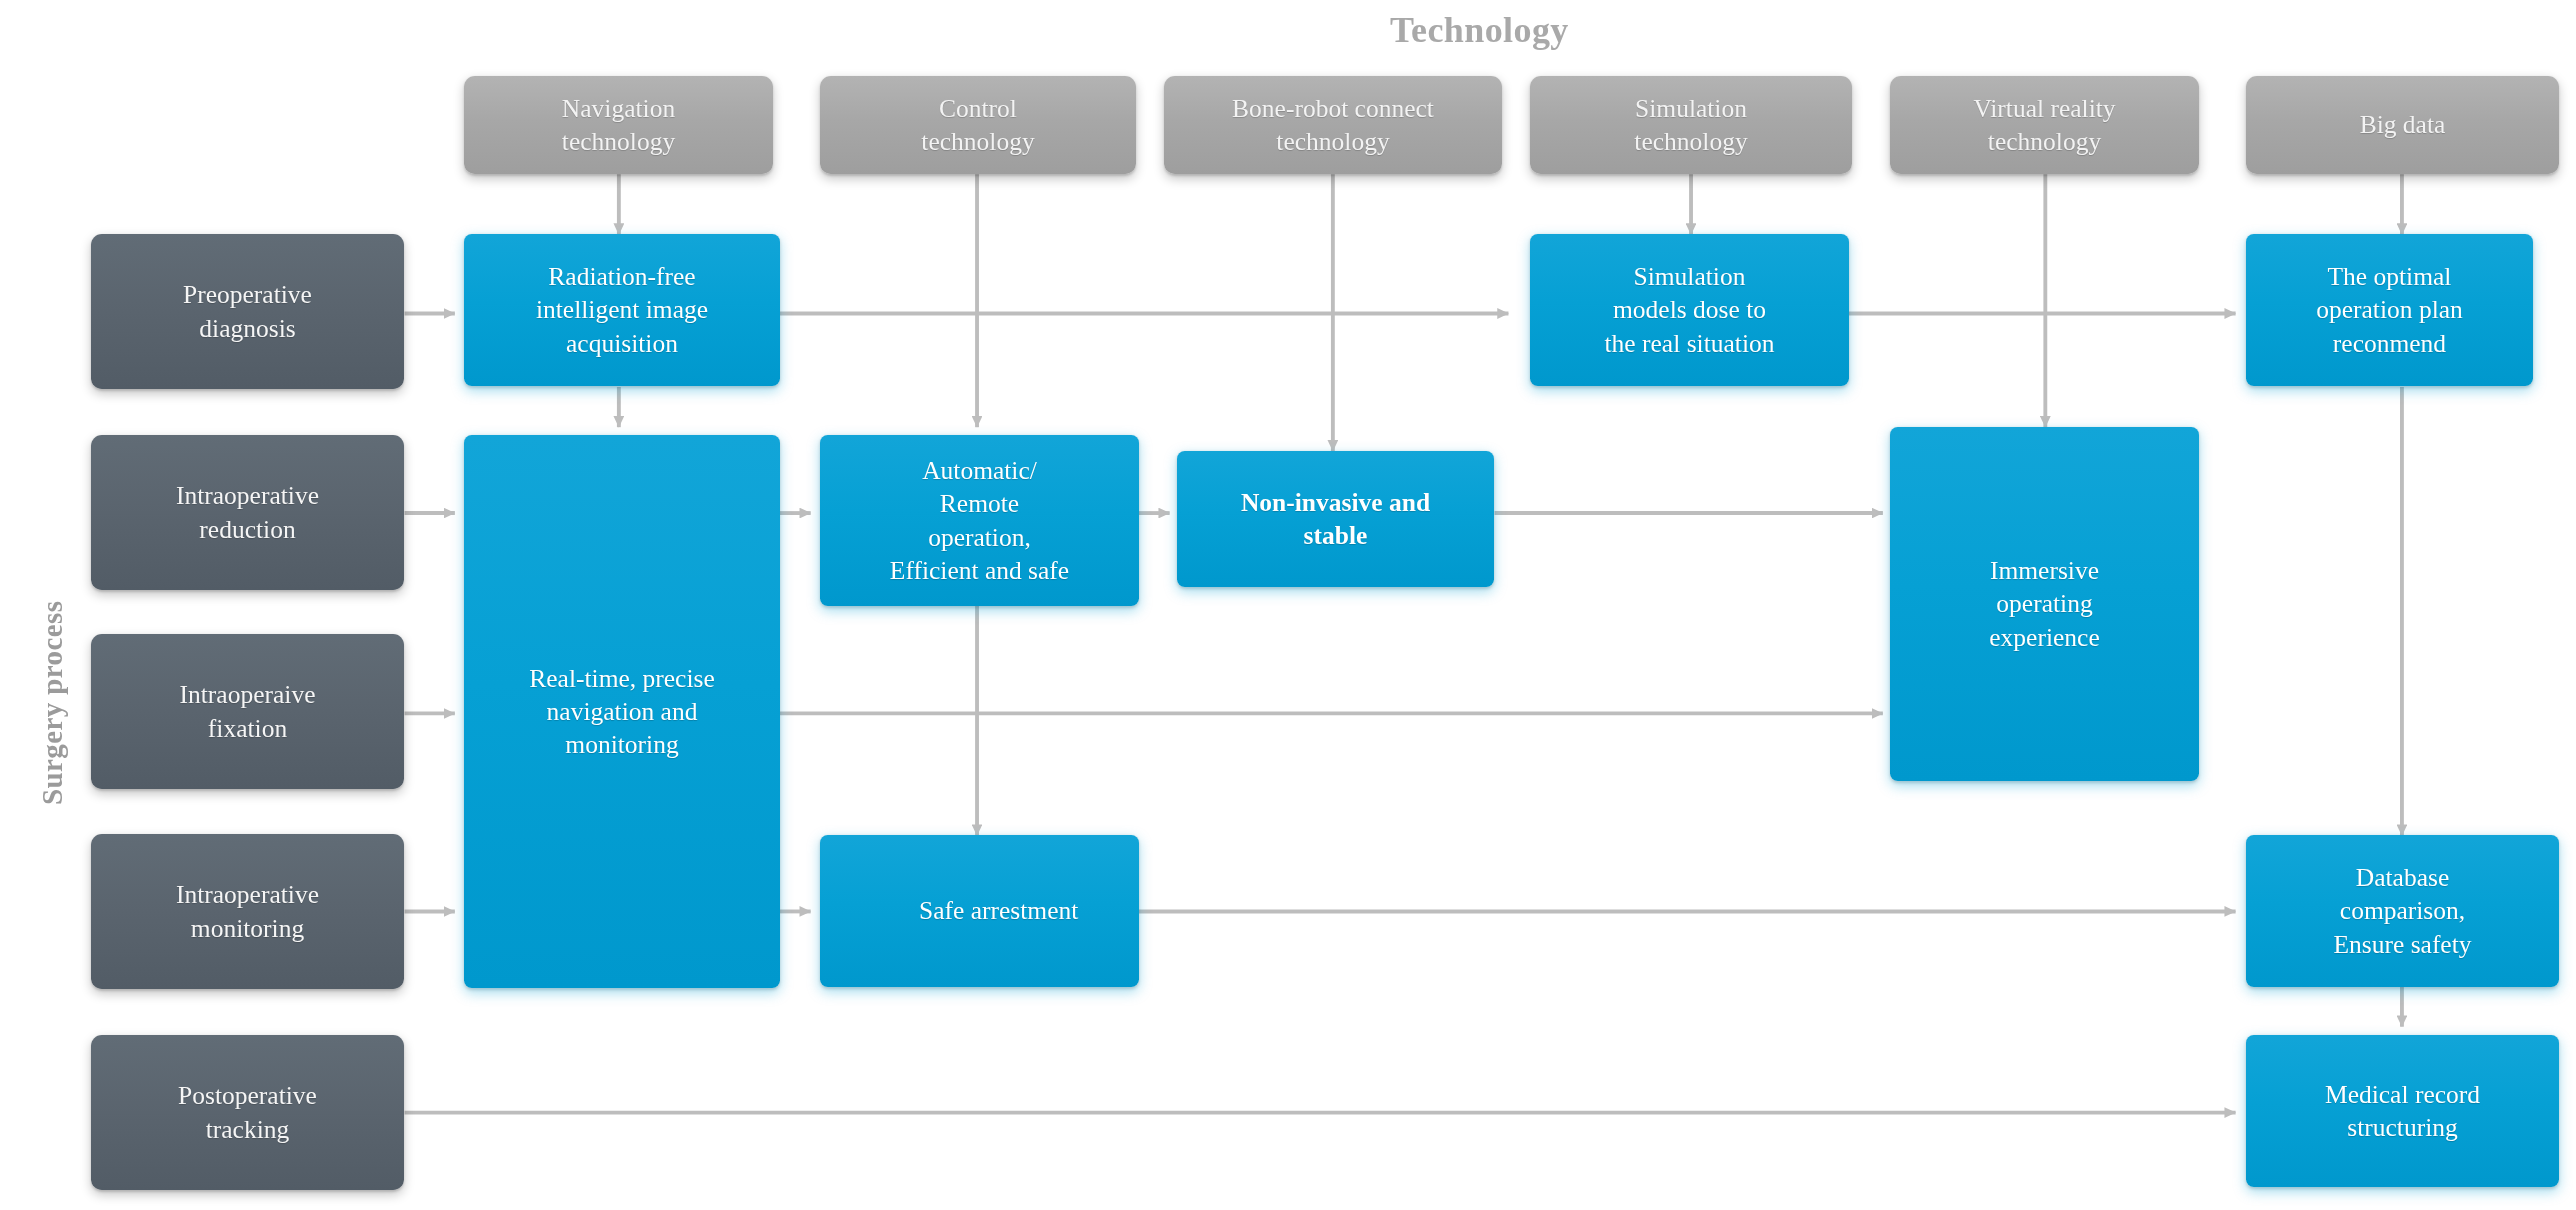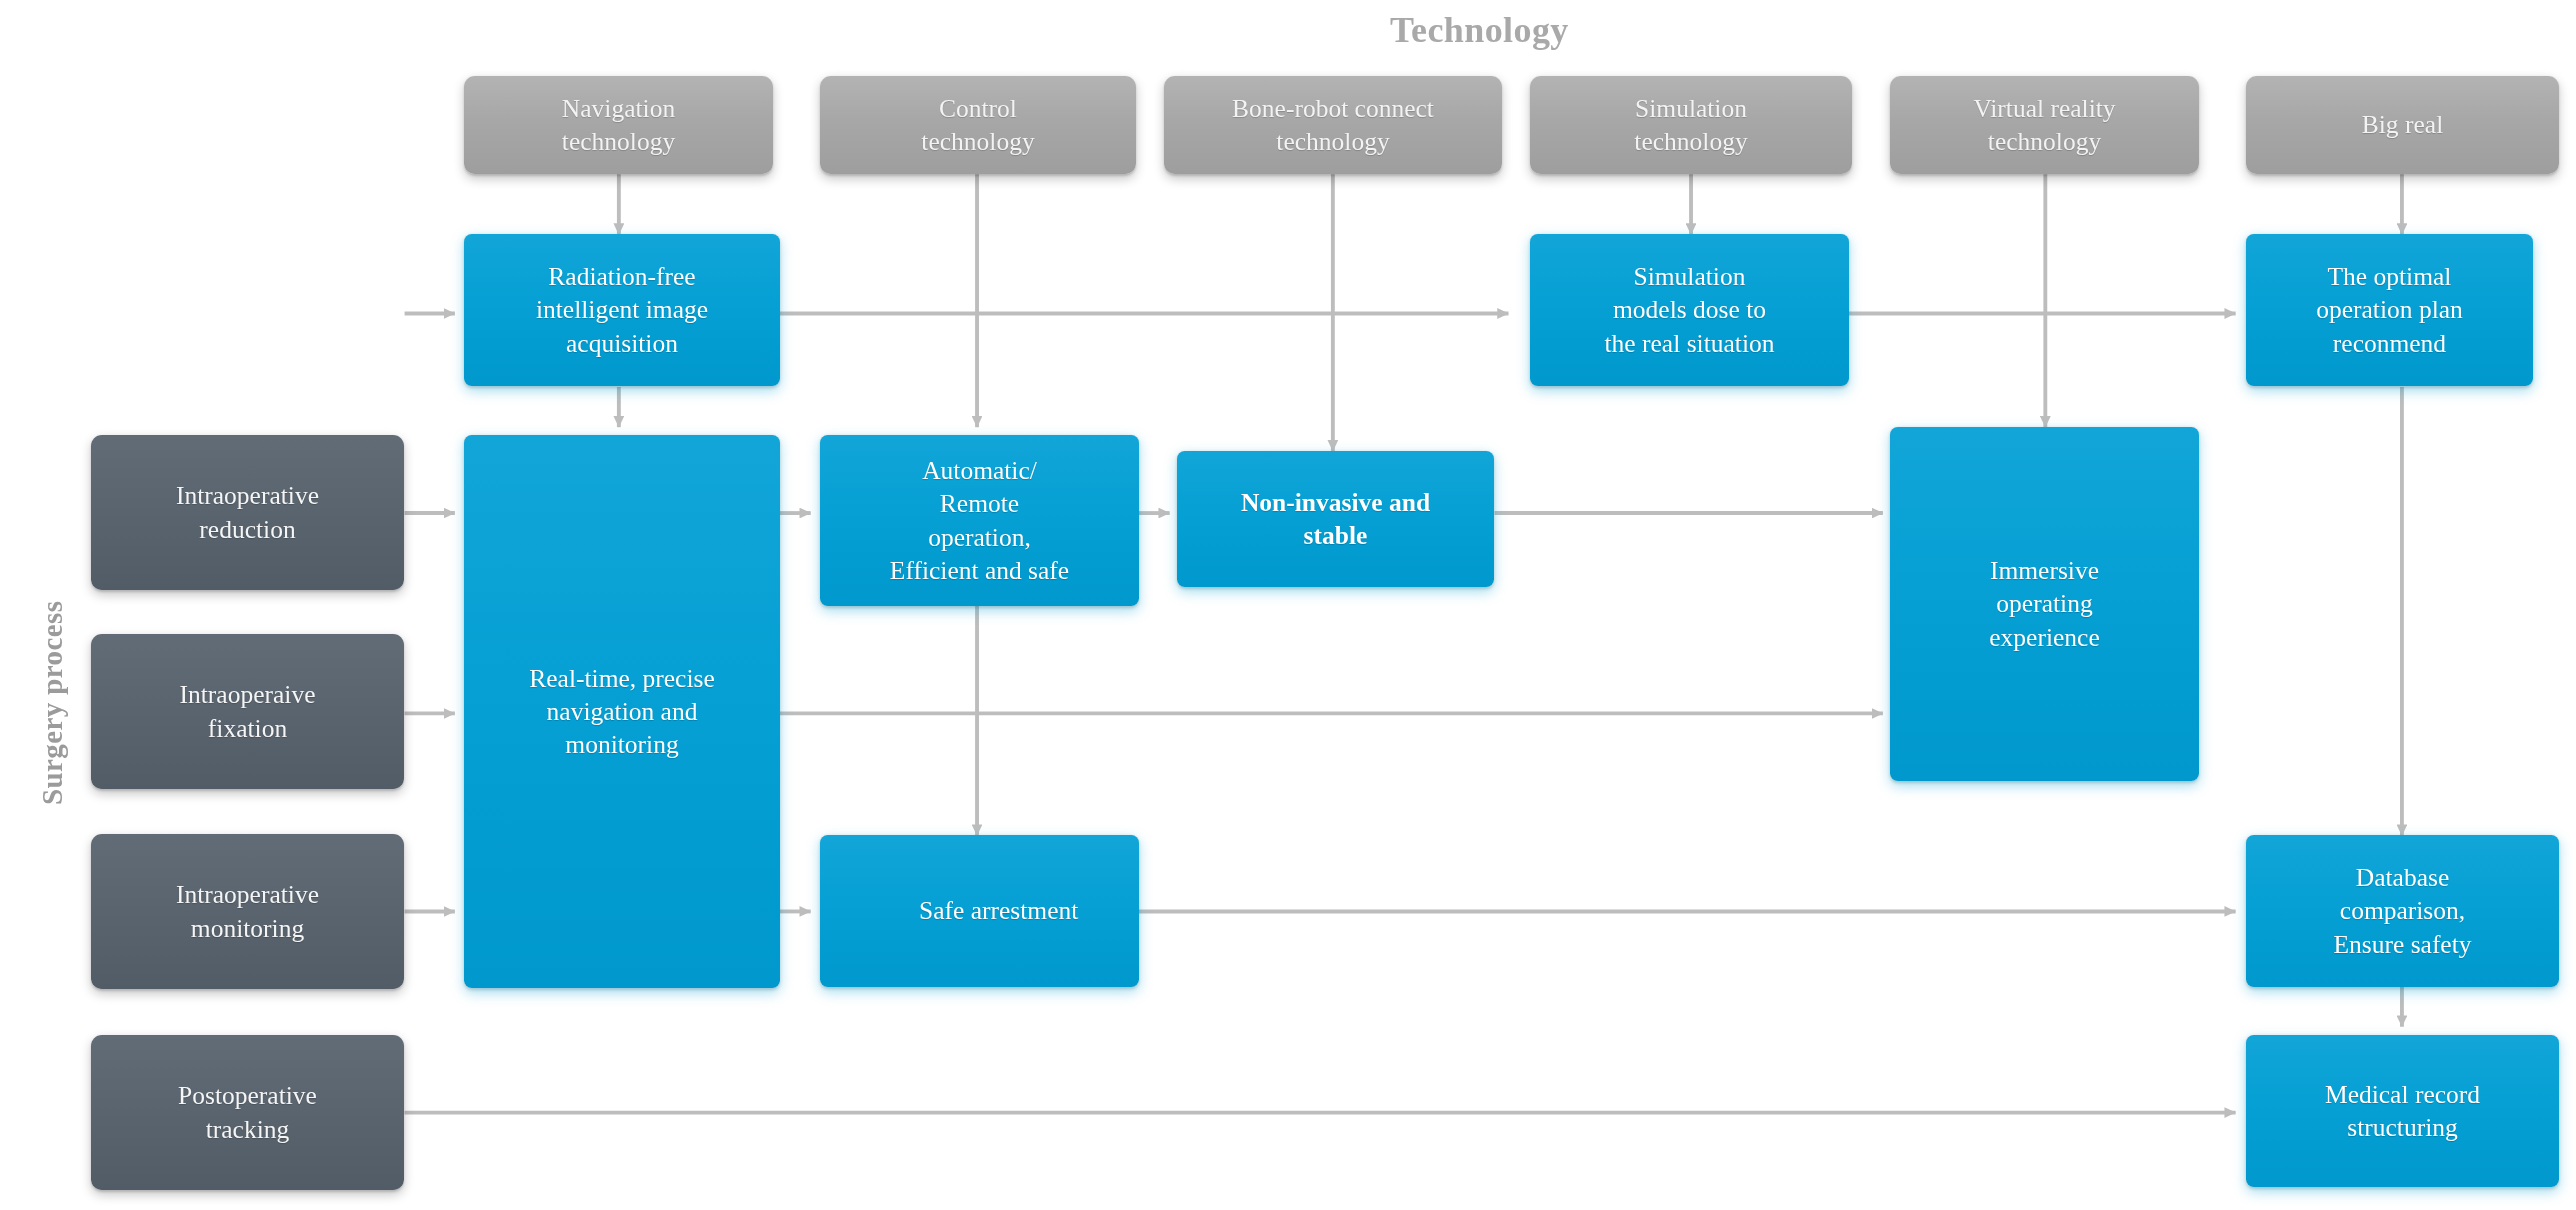--- a/index.html
+++ b/index.html
@@ -123,23 +123,26 @@
   <div class="node n-gray" style="left:1164px;top:76px;width:338px;height:98px;">
     <span>Bone-robot connect<br>technology</span>
   </div>
   <div class="node n-gray" style="left:1530px;top:76px;width:322px;height:98px;">
     <span>Simulation<br>technology</span>
   </div>
   <div class="node n-gray" style="left:1890px;top:76px;width:309px;height:98px;">
     <span>Virtual reality<br>technology</span>
   </div>
   <div class="node n-gray" style="left:2246px;top:76px;width:313px;height:98px;">
-    <span>Big real</span>
+    <span>Big data</span>
   </div>
 
+  <div class="node n-slate" style="left:91px;top:234px;width:313px;height:155px;">
+    <span>Preoperative<br>diagnosis</span>
+  </div>
   <div class="node n-slate" style="left:91px;top:435px;width:313px;height:155px;">
     <span>Intraoperative<br>reduction</span>
   </div>
   <div class="node n-slate" style="left:91px;top:634px;width:313px;height:155px;">
     <span>Intraoperaive<br>fixation</span>
   </div>
   <div class="node n-slate" style="left:91px;top:834px;width:313px;height:155px;">
     <span>Intraoperative<br>monitoring</span>
   </div>
   <div class="node n-slate" style="left:91px;top:1035px;width:313px;height:155px;">

